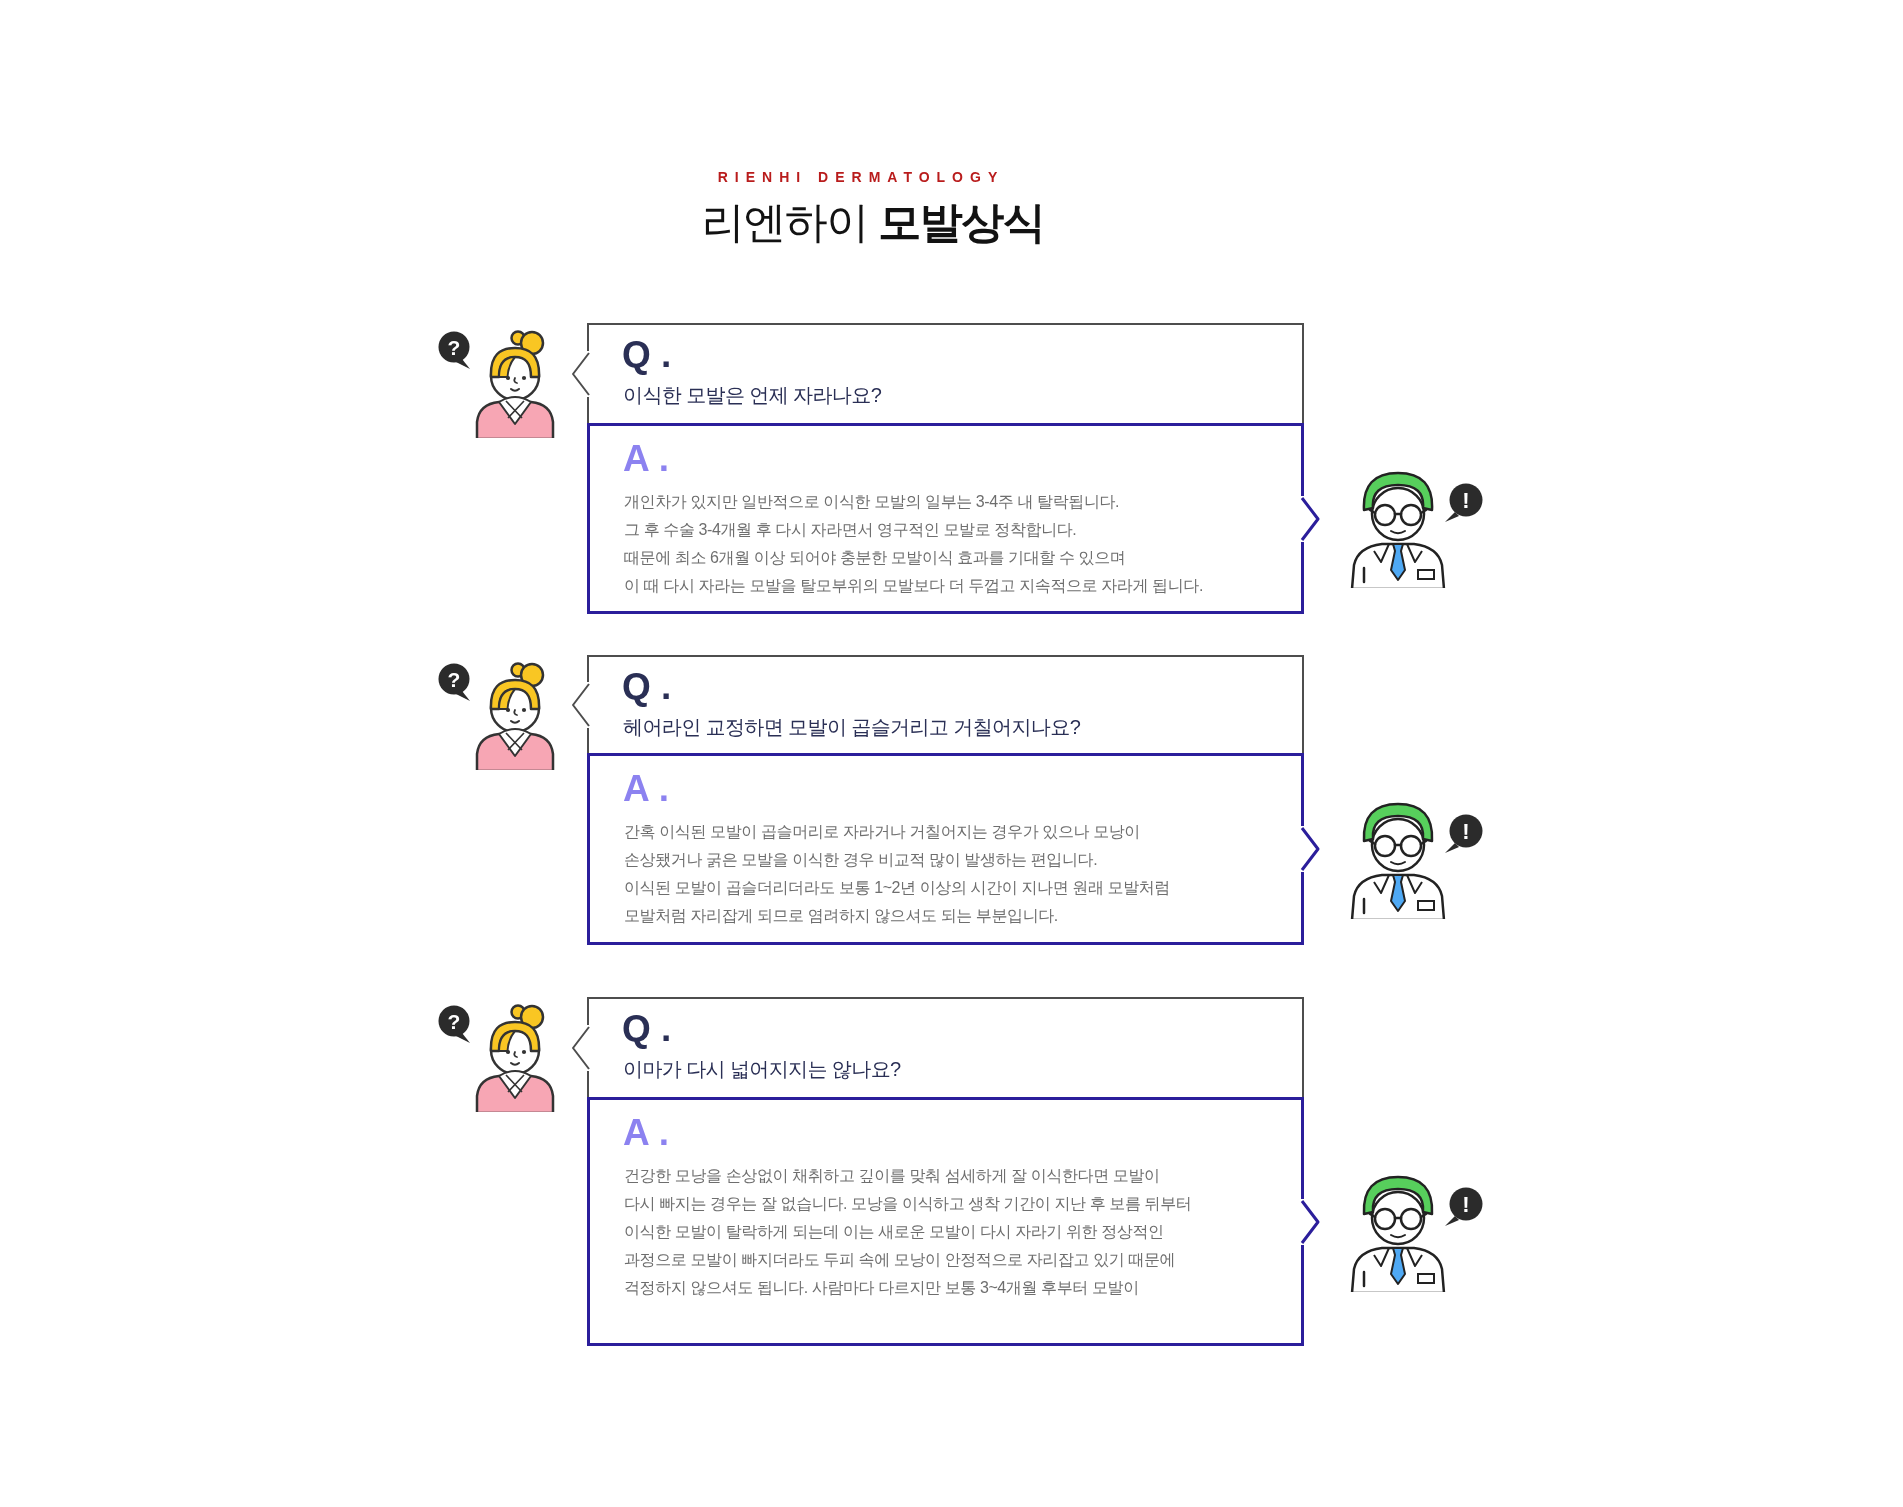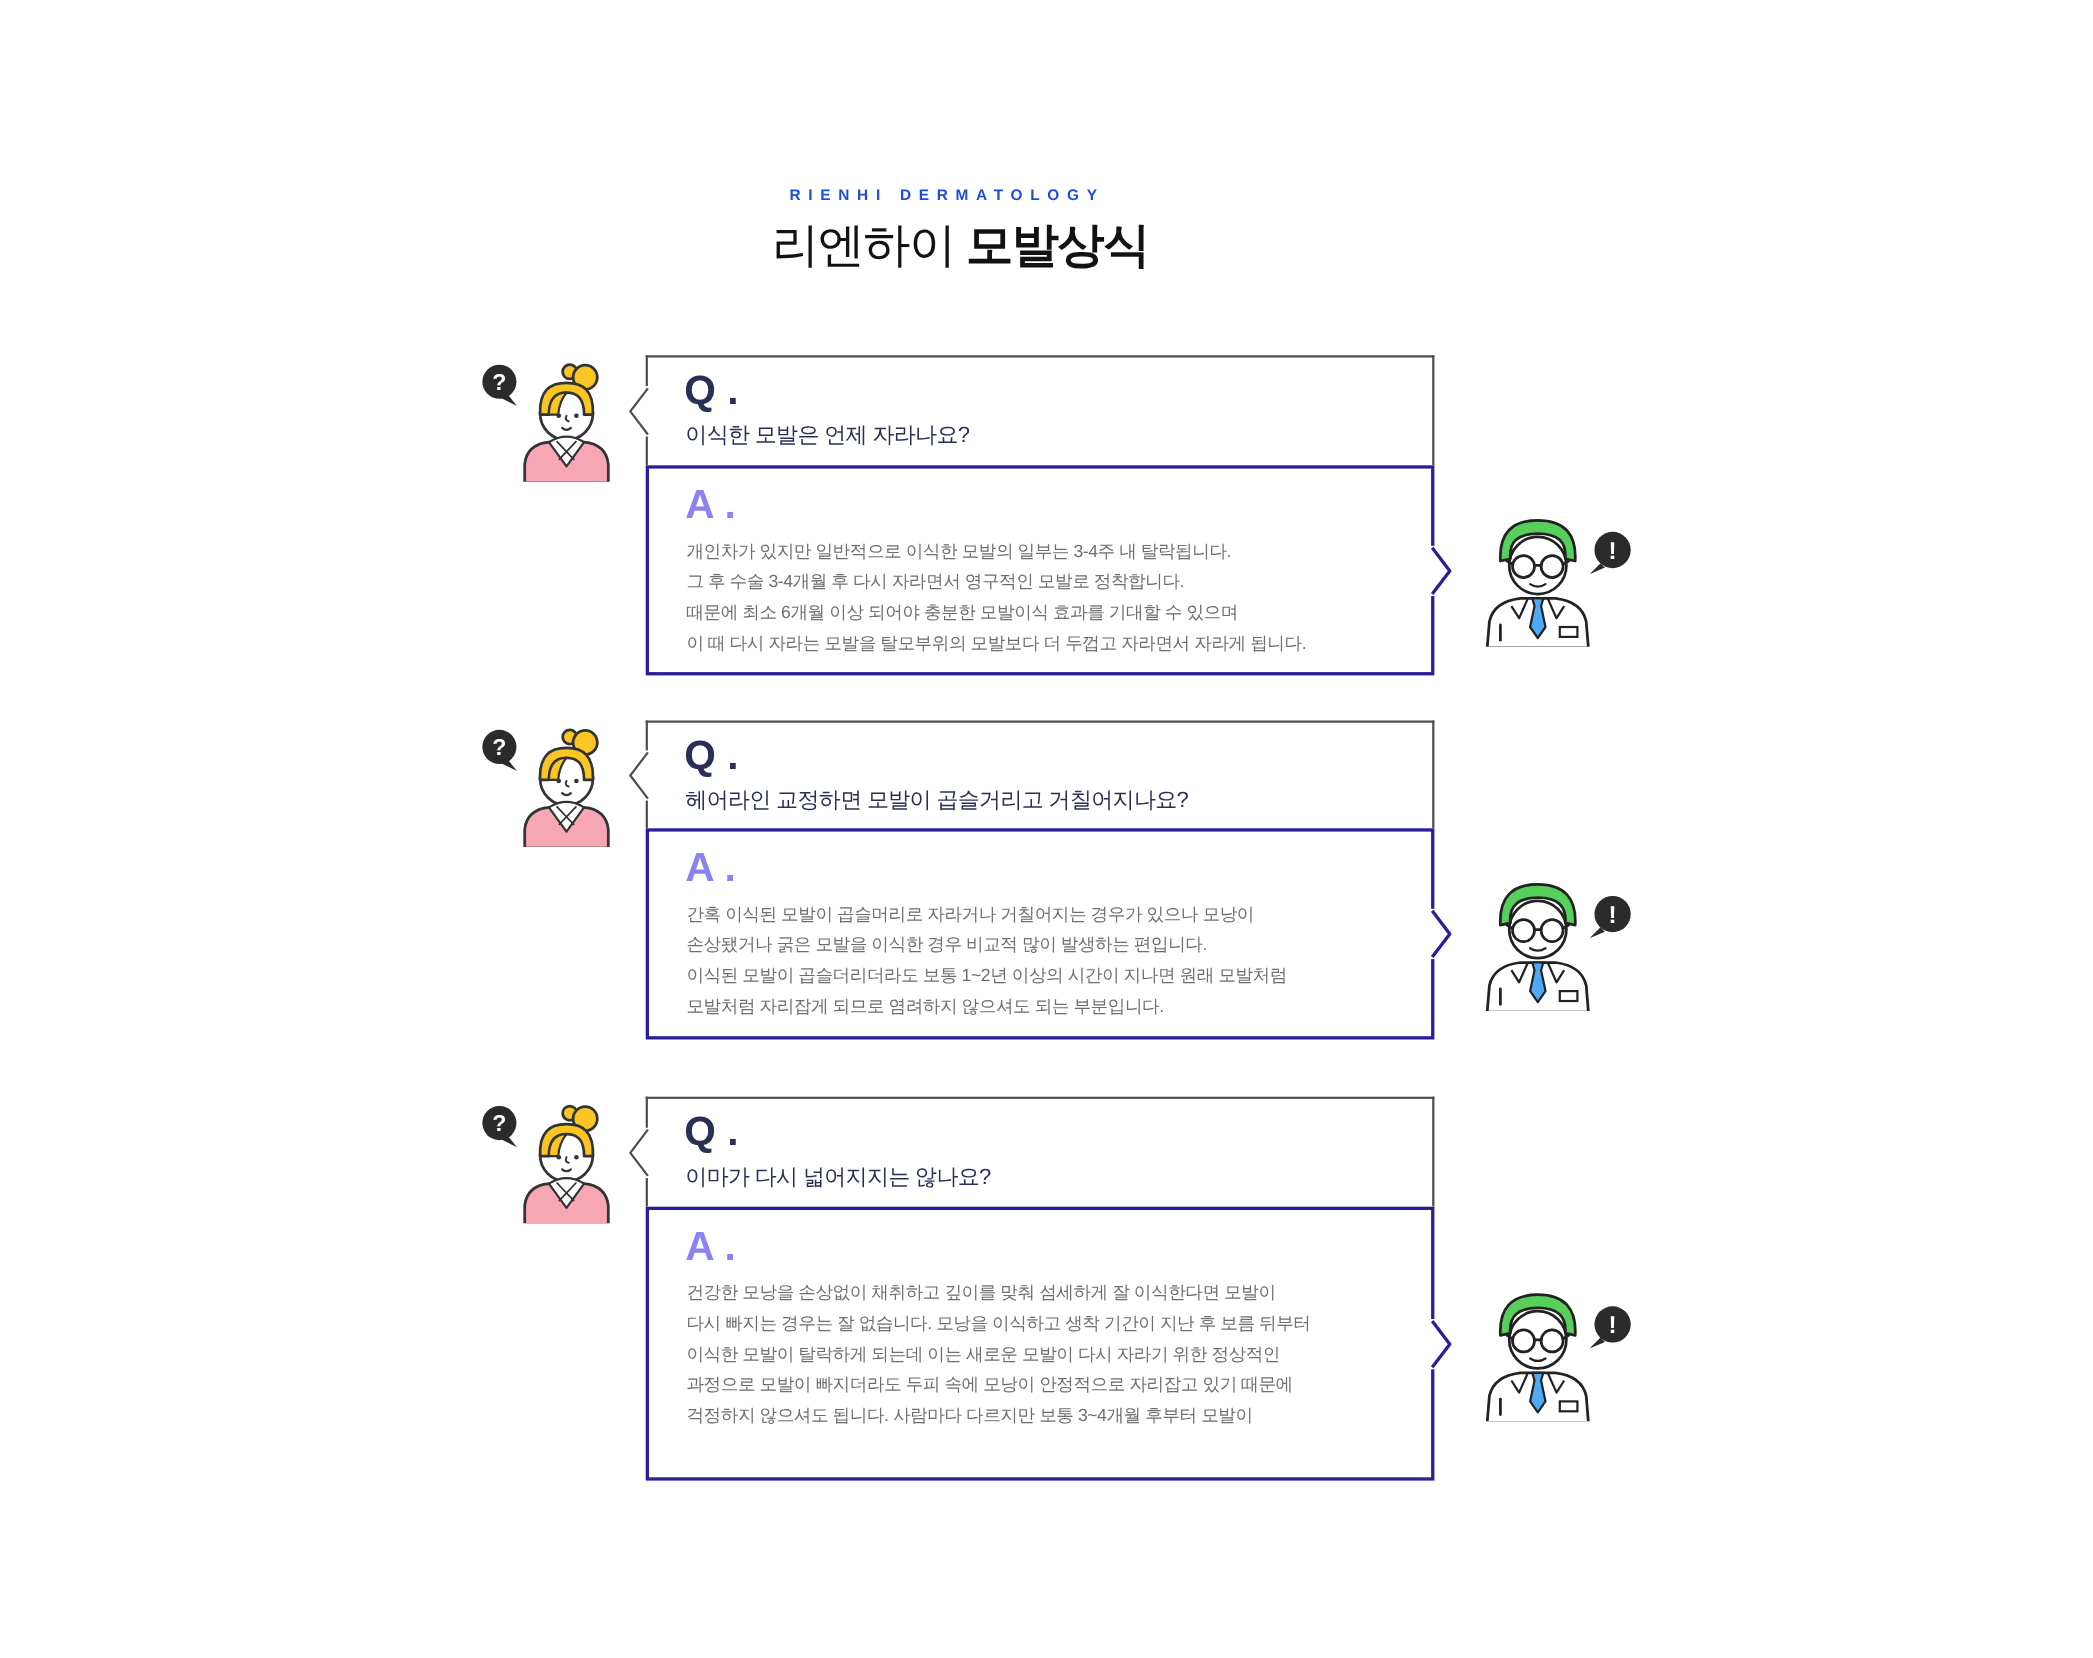--- a/index.html
+++ b/index.html
@@ -5,21 +5,21 @@
   html,body{margin:0;padding:0;}
   body{
     width:1903px;height:1507px;position:relative;background:#ffffff;
     font-family:"Liberation Sans",sans-serif;overflow:hidden;
   }
   .abs{position:absolute;}
 
   
   .eyebrow{
     left:461px;top:169px;width:800px;text-align:center;
-    font-size:14px;letter-spacing:7px;color:#1d4ed8;font-weight:600;
+    font-size:14px;letter-spacing:7px;color:#b91c1c;font-weight:600;
   }
   .title{
     left:473px;top:194px;width:800px;text-align:center;
     font-size:43px;color:#121212;letter-spacing:-1.5px;
   }
   .title .reg{font-weight:400;}
   .title .bold{font-weight:800;}
 
   
   .qbox{
@@ -134,21 +134,21 @@
 <div id="a1" class="abs abox">
   <svg class="notch notch-r" viewBox="0 0 22 46">
     <rect x="2" y="0" width="5.5" height="46" fill="#ffffff"></rect>
     <path d="M4,2 L20,23 L4,44" fill="#ffffff" stroke="#2b1e9b" stroke-width="3" stroke-linejoin="round"></path>
   </svg>
   <div class="alabel">A .</div>
   <div class="atext">
     <div>개인차가 있지만 일반적으로 이식한 모발의 일부는 3-4주 내 탈락됩니다.</div>
     <div>그 후 수술 3-4개월 후 다시 자라면서 영구적인 모발로 정착합니다.</div>
     <div>때문에 최소 6개월 이상 되어야 충분한 모발이식 효과를 기대할 수 있으며</div>
-    <div>이 때 다시 자라는 모발을 탈모부위의 모발보다 더 두껍고 자라면서 자라게 됩니다.</div>
+    <div>이 때 다시 자라는 모발을 탈모부위의 모발보다 더 두껍고 지속적으로 자라게 됩니다.</div>
   </div>
 </div>
 
 <div id="q2" class="abs qbox">
   <svg class="notch notch-l" viewBox="0 0 22 46">
     <rect x="16.5" y="0" width="5.5" height="46" fill="#ffffff"></rect>
     <path d="M19,2 L3,23 L19,44" fill="#ffffff" stroke="#4d4d4d" stroke-width="2" stroke-linejoin="round"></path>
   </svg>
   <div class="qlabel">Q .</div>
   <div class="qtext">헤어라인 교정하면 모발이 곱슬거리고 거칠어지나요?</div>

